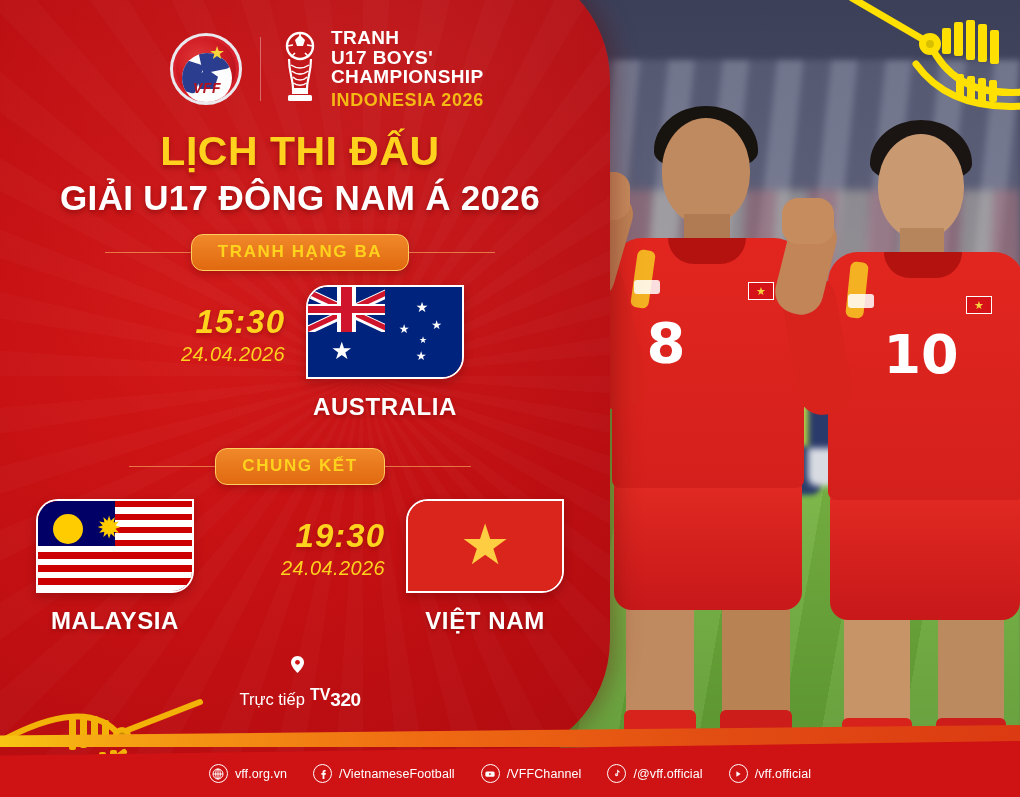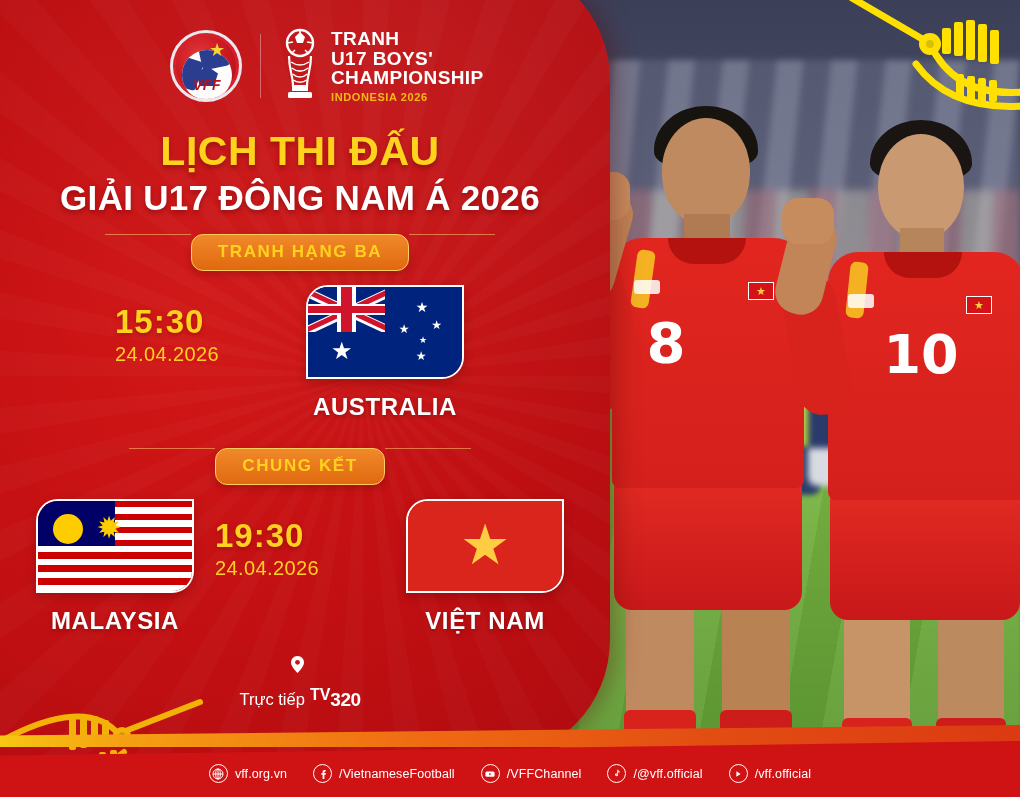--- a/index.html
+++ b/index.html
@@ -140,51 +140,51 @@
   .vff-pent { position:absolute; left:14px; top:16px; width:22px; height:20px; background:#2b3d8f;
     clip-path:polygon(50% 0,100% 38%,82% 100%,18% 100%,0 38%); }
   .vff-star { position:absolute; left:36px; top:8px; color:#f7d33c; font-size:18px; line-height:18px; }
   .vff-txt { position:absolute; left:20px; top:44px; color:#b4121e; font-size:14px;
     font-weight:bold; font-style:italic; letter-spacing:.5px; z-index:3; }
   .hdr-sep { width:1px; height:64px; background:rgba(255,255,255,.35); }
   .asean { display:flex; align-items:center; gap:10px; }
   .trophy { width:42px; height:76px; position:relative; }
   .asean-lines { display:flex; flex-direction:column; }
   .asean-l { color:#ffffff; font-size:19px; font-weight:bold; letter-spacing:.4px; line-height:19.5px; }
-  .asean-sub { color:#f5b914; font-size:11px; font-weight:bold; letter-spacing:.6px; margin-top:3px; }
+  .asean-sub { color:#f5b914; font-size:18px; font-weight:bold; letter-spacing:.6px; margin-top:3px; }
 
   
   .t1 { position:absolute; left:0; top:128px; width:600px; text-align:center;
     color:#ffd21e; font-size:41px; font-weight:bold; letter-spacing:.5px;
     text-shadow:0 3px 5px rgba(100,0,0,.45); }
   .t2 { position:absolute; left:0; top:178px; width:600px; text-align:center;
     color:#ffffff; font-size:35px; font-weight:bold; letter-spacing:.3px;
     text-shadow:0 3px 5px rgba(100,0,0,.45); }
 
   
   .badge-wrap { position:absolute; width:600px; left:0; display:flex;
-    justify-content:center; }
+    align-items:center; justify-content:center; }
   .badge-line { height:1px; width:86px; background:rgba(255,200,110,.55); }
   .badge { background:linear-gradient(180deg,#f0892a 0%,#e1690f 100%);
     border:1.5px solid #ffcf5e; border-radius:12px; padding:7px 26px 8px;
     color:#ffd21e; font-size:17px; font-weight:bold; letter-spacing:1.6px;
     box-shadow:0 3px 7px rgba(90,10,0,.3); }
 
   
   .match { position:absolute; left:0; width:600px; display:flex;
     align-items:flex-start; justify-content:center; }
   .side { width:200px; display:flex; flex-direction:column; align-items:center; }
   .flagbox { width:158px; height:94px; border:2px solid #ffffff;
     border-radius:22px 0 22px 0; overflow:hidden; position:relative;
     box-shadow:0 4px 10px rgba(80,0,0,.3); }
   .flagbox > .fl { position:absolute; inset:0; }
   .team { margin-top:14px; color:#fff; font-size:24px; font-weight:bold; letter-spacing:.6px;
     text-shadow:0 2px 4px rgba(90,0,0,.4); }
-  .center { width:170px; display:flex; flex-direction:column; align-items:flex-start;
-    padding-top:18px; }
+  .center { width:170px; display:flex; flex-direction:column; align-items:flex-end;
+    padding-top:18px;font-style:italic; }
   .time { color:#ffd21e; font-size:33px; font-weight:bold; letter-spacing:1px;
     text-shadow:0 2px 4px rgba(90,0,0,.35); }
   .date { color:#ffd21e; font-size:20px; margin-top:2px; letter-spacing:.4px; }
 
   
   .fl-lao { background:#ce1126; }
   .fl-lao .band { position:absolute; left:0; top:25%; width:100%; height:50%; background:#002868; }
   .fl-lao .disc { position:absolute; left:50%; top:50%; width:44px; height:44px; margin:-22px 0 0 -22px;
     background:#fff; border-radius:50%; }
   .fl-aus { background:#00247d; }

